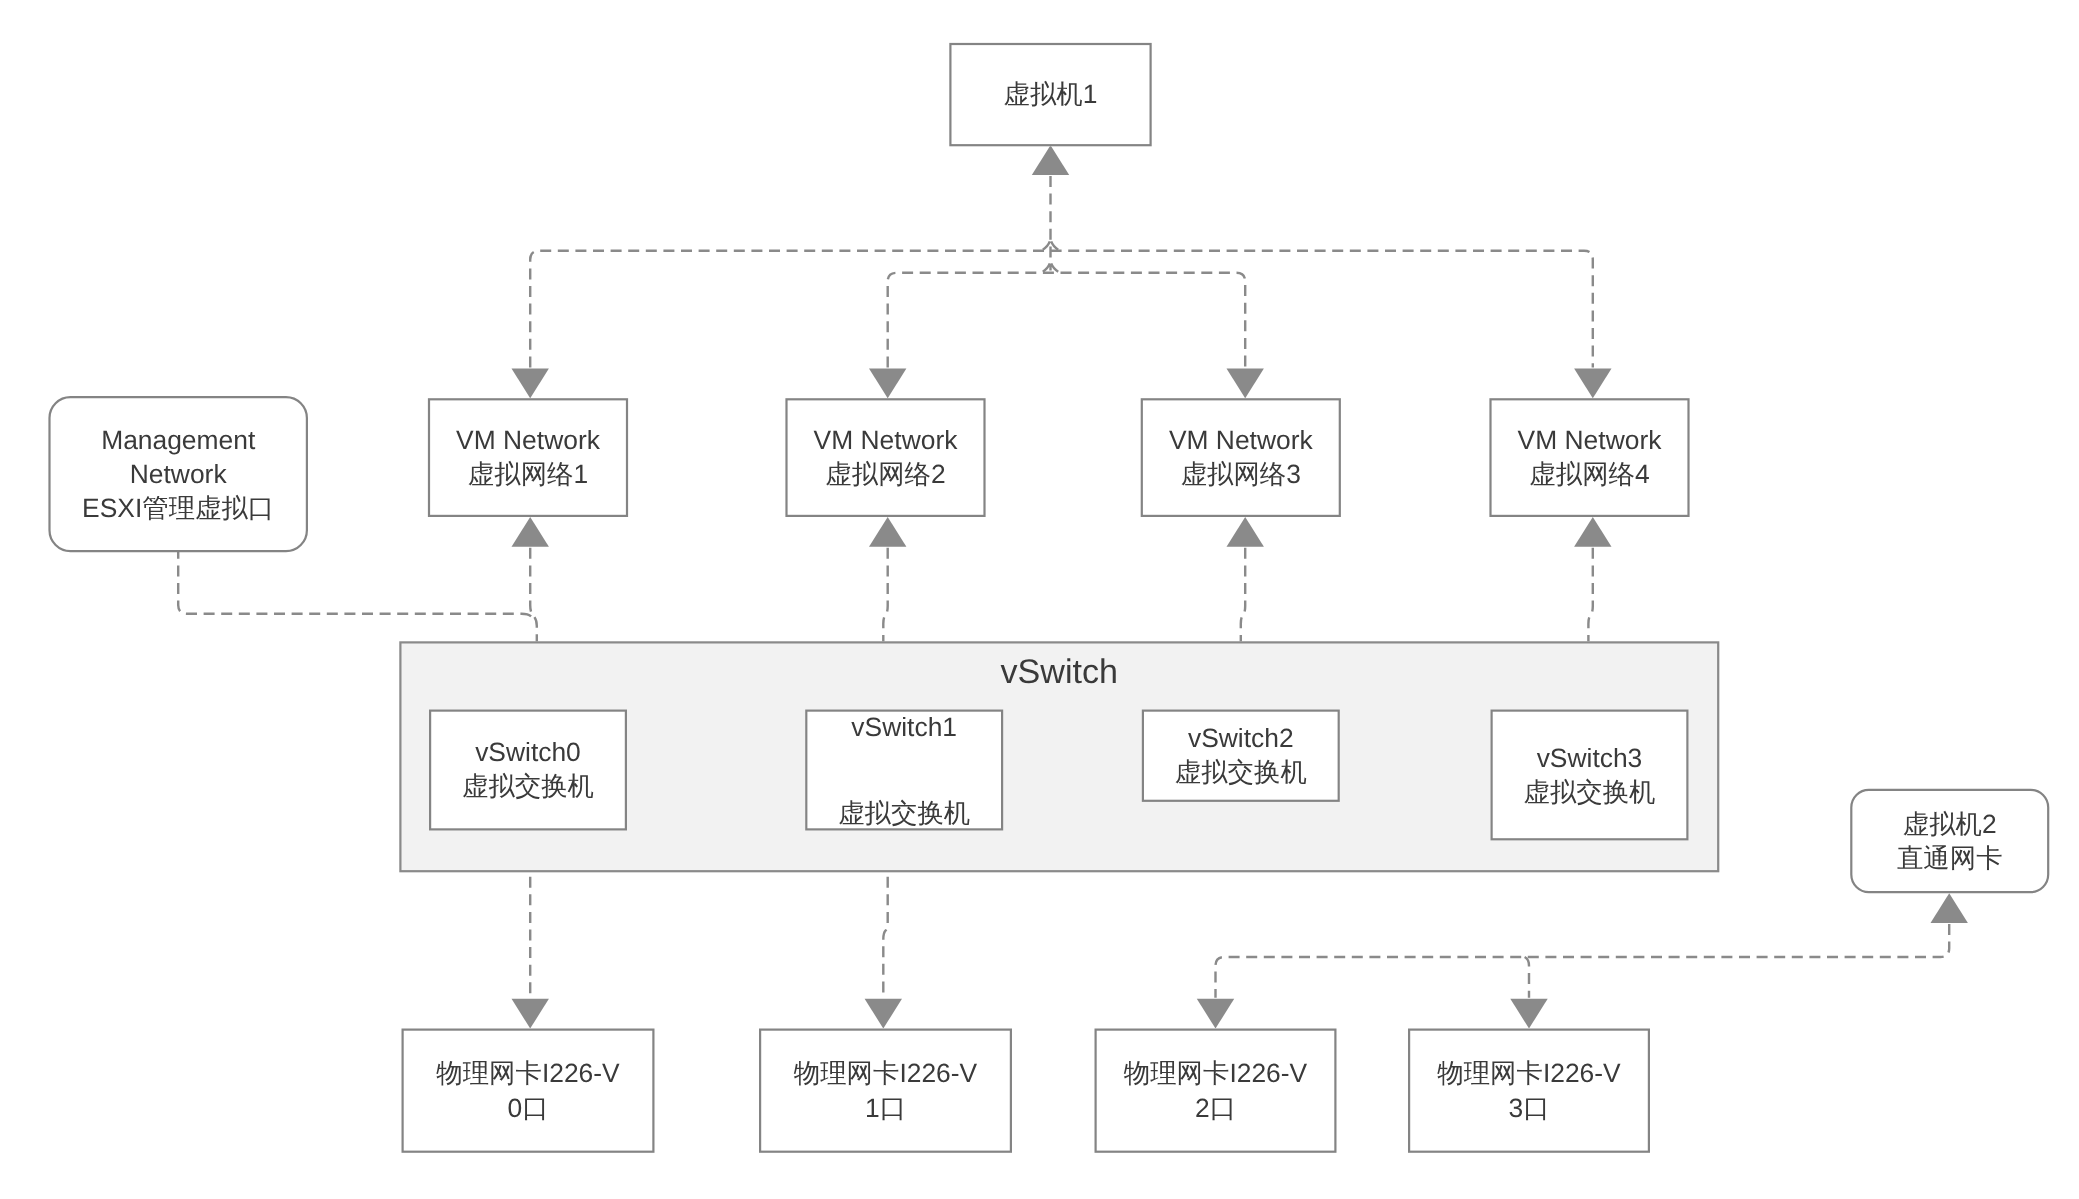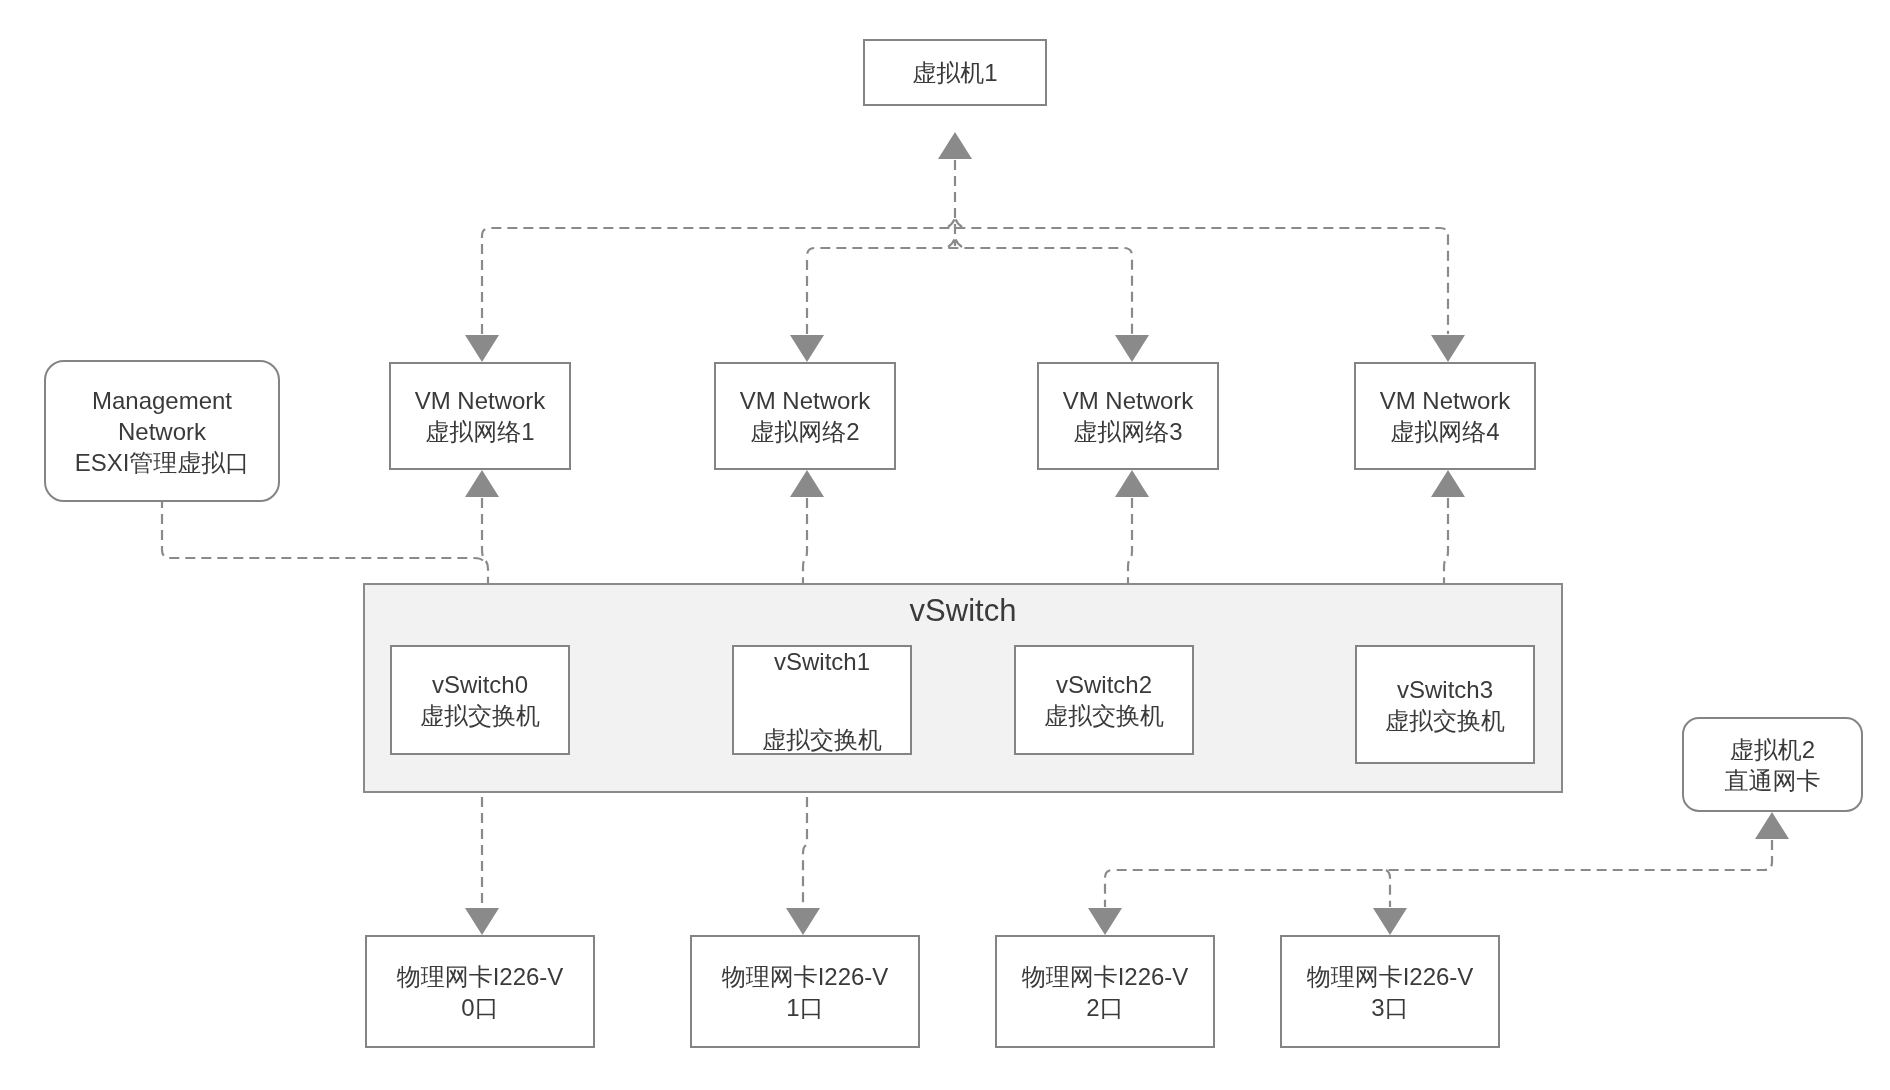--- a/index.html
+++ b/index.html
@@ -104,21 +104,21 @@
         <polygon points="1105,935 1088,908 1122,908" fill="#8a8a8a"></polygon>
         <polygon points="1390,935 1373,908 1407,908" fill="#8a8a8a"></polygon>
       </g>
     </svg>
   <div id="group-layer">
       <div class="group-box" style="left: 363px; top: 583px; width: 1200px; height: 210px; background: rgb(242, 242, 242); border-color: rgb(138, 138, 138);">
         <div class="group-label">vSwitch</div>
       </div>
     </div>
   <div id="node-layer">
-      <div class="node" style="left: 863px; top: 39px; width: 184px; height: 67px;">
+      <div class="node" style="left: 863px; top: 39px; width: 184px; height: 94px;">
         <div>虚拟机1</div>
       </div>
       <div class="node" style="left: 44px; top: 360px; width: 236px; height: 142px; border-radius: 20px;">
         <div>Management</div>
         <div>Network</div>
         <div>ESXI管理虚拟口</div>
       </div>
       <div class="node" style="left: 389px; top: 362px; width: 182px; height: 108px;">
         <div>VM Network</div>
         <div>虚拟网络1</div>
@@ -136,21 +136,21 @@
         <div>虚拟网络4</div>
       </div>
       <div class="node" style="left: 390px; top: 645px; width: 180px; height: 110px;">
         <div>vSwitch0</div>
         <div>虚拟交换机</div>
       </div>
       <div class="node" style="left: 732px; top: 645px; width: 180px; height: 110px; gap: 47px;">
         <div>vSwitch1</div>
         <div>虚拟交换机</div>
       </div>
-      <div class="node" style="left: 1014px; top: 645px; width: 180px; height: 110px;">
+      <div class="node" style="left: 1038px; top: 645px; width: 180px; height: 84px;">
         <div>vSwitch2</div>
         <div>虚拟交换机</div>
       </div>
       <div class="node" style="left: 1355px; top: 645px; width: 180px; height: 119px;">
         <div>vSwitch3</div>
         <div>虚拟交换机</div>
       </div>
       <div class="node" style="left: 1682px; top: 717px; width: 181px; height: 95px; border-radius: 17px;">
         <div>虚拟机2</div>
         <div>直通网卡</div>

